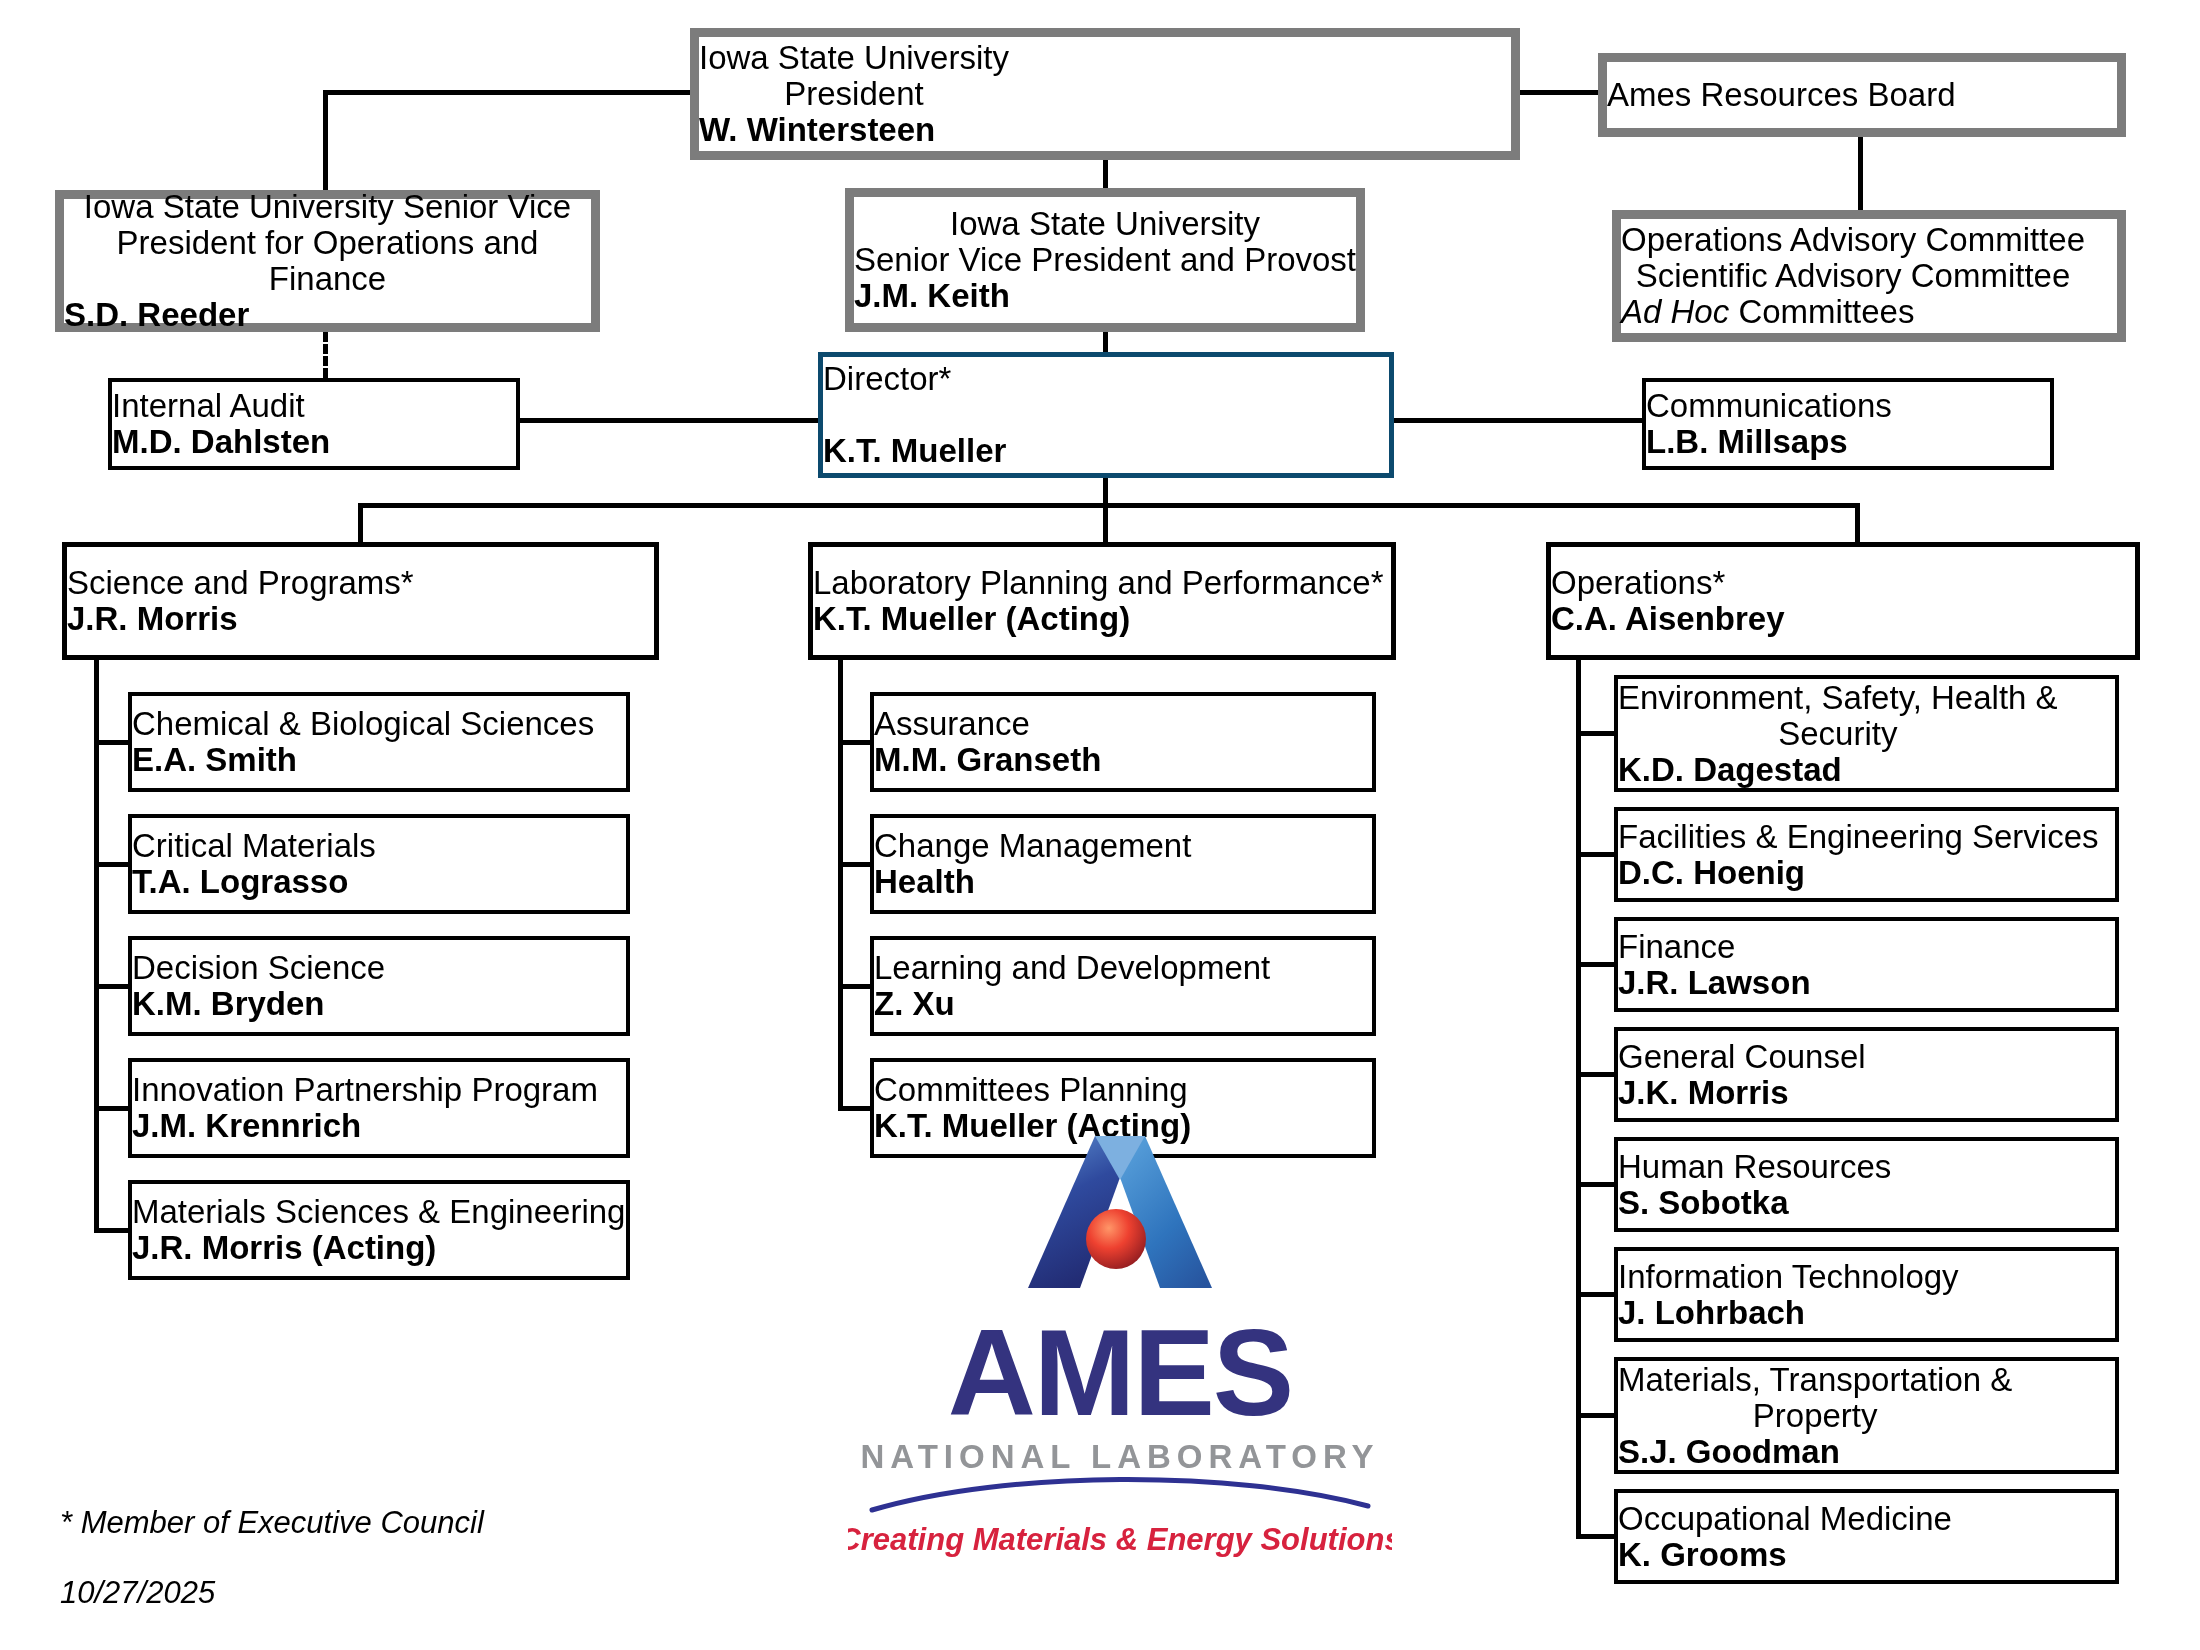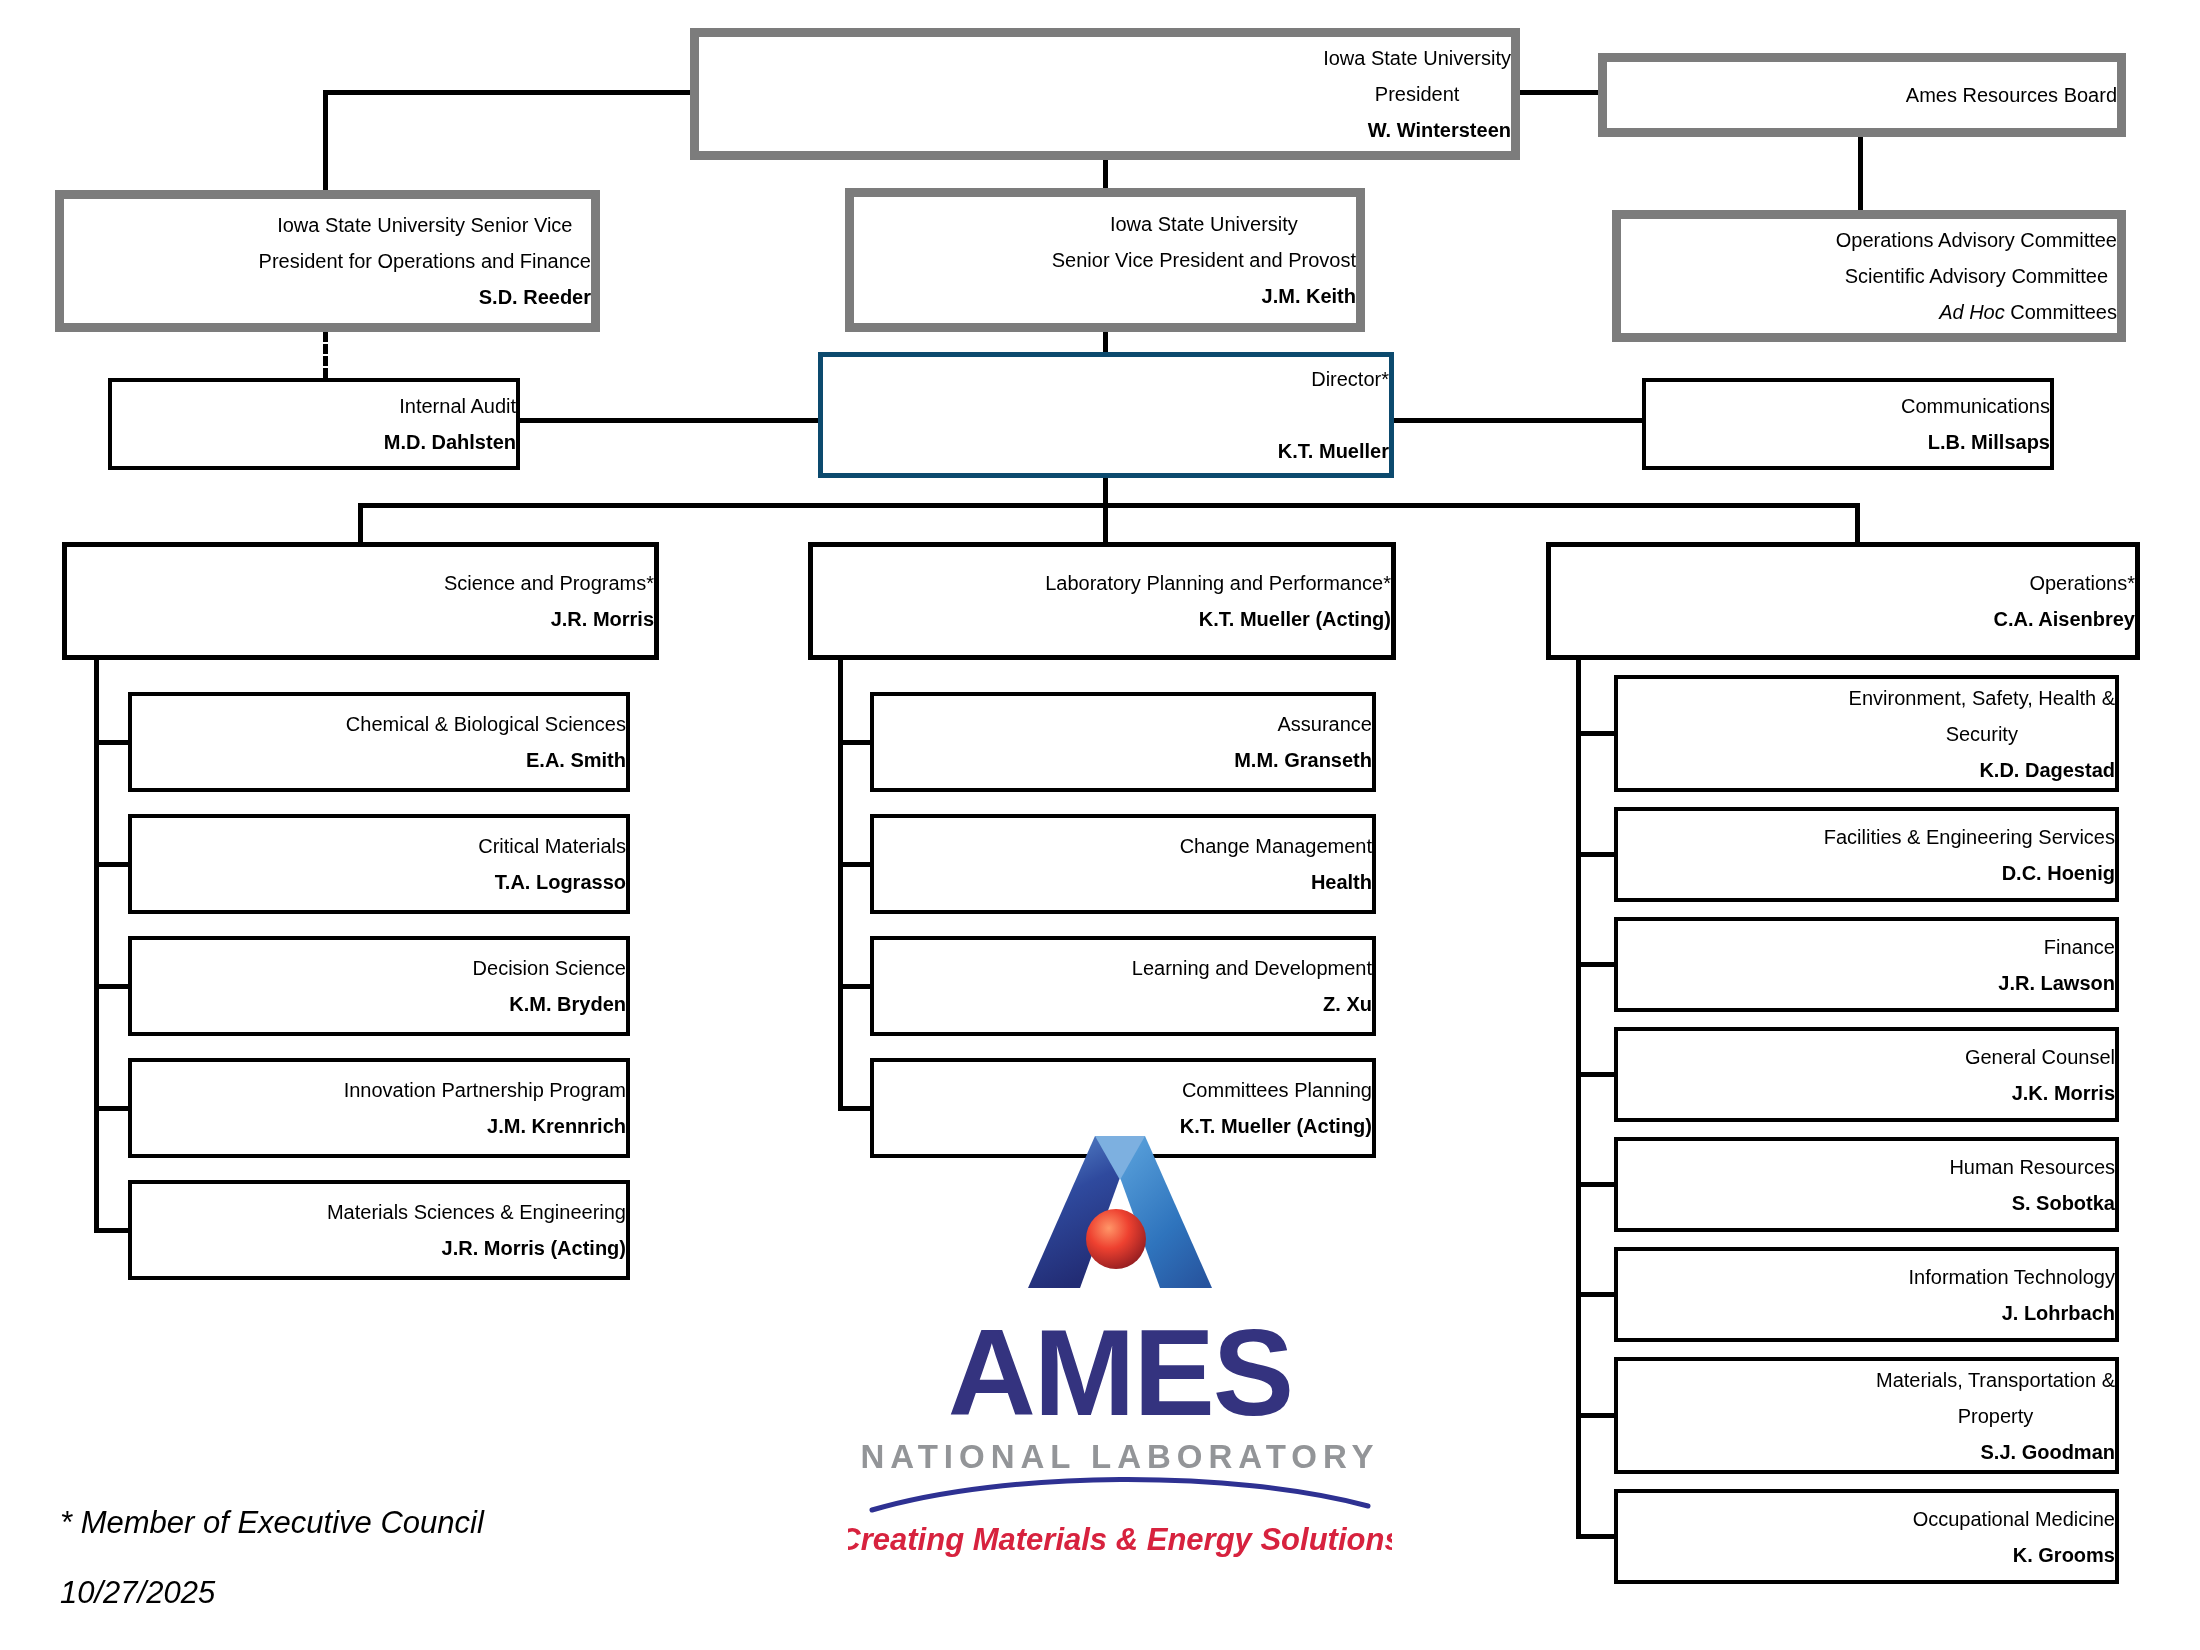--- a/index.html
+++ b/index.html
@@ -1,23 +1,23 @@
 <!DOCTYPE html>
 <html><head>
 <meta charset="utf-8">
 <style>
   html,body{margin:0;padding:0;background:#fff;}
   body{width:2200px;height:1650px;position:relative;overflow:hidden;
        font-family:"Liberation Sans", sans-serif;color:#000;}
   .box{position:absolute;background:#fff;box-sizing:border-box;
-       display:flex;flex-direction:column;justify-content:center;align-items:flex-end;
-       text-align:center;font-size:20px;line-height:36px;}
+       display:flex;flex-direction:column;justify-content:center;align-items:flex-start;
+       text-align:center;font-size:33px;line-height:36px;}
   .g{border:9px solid #7c7c7c;}
   .bt{border:4px solid #000;}
-  .bh{border:5px solid #000;padding-left:28px;}
+  .bh{border:5px solid #000;}
   .bd{border:5px solid #0c4a6e;gap:36px;}
   .t{white-space:pre-line;}
   .nm{font-weight:bold;white-space:pre-line;}
   .it{font-style:italic;}
   .hl,.vl{position:absolute;background:#000;}
   .hl{height:5px;}
   .vl{width:5px;}
   .vd{position:absolute;width:0;border-left:5px dashed #000;}
   .foot{position:absolute;font-style:italic;font-size:31px;}
   svg{position:absolute;}

